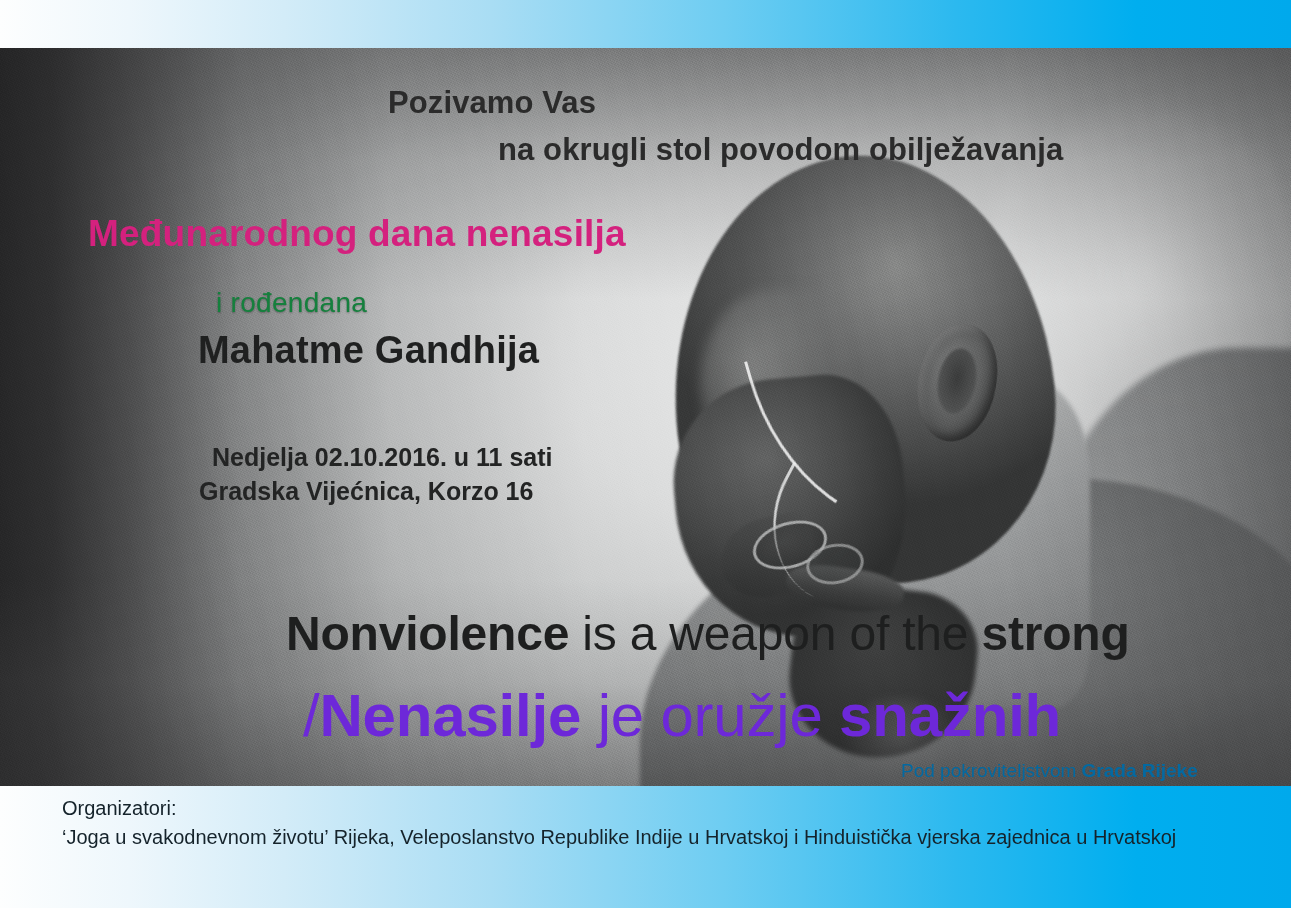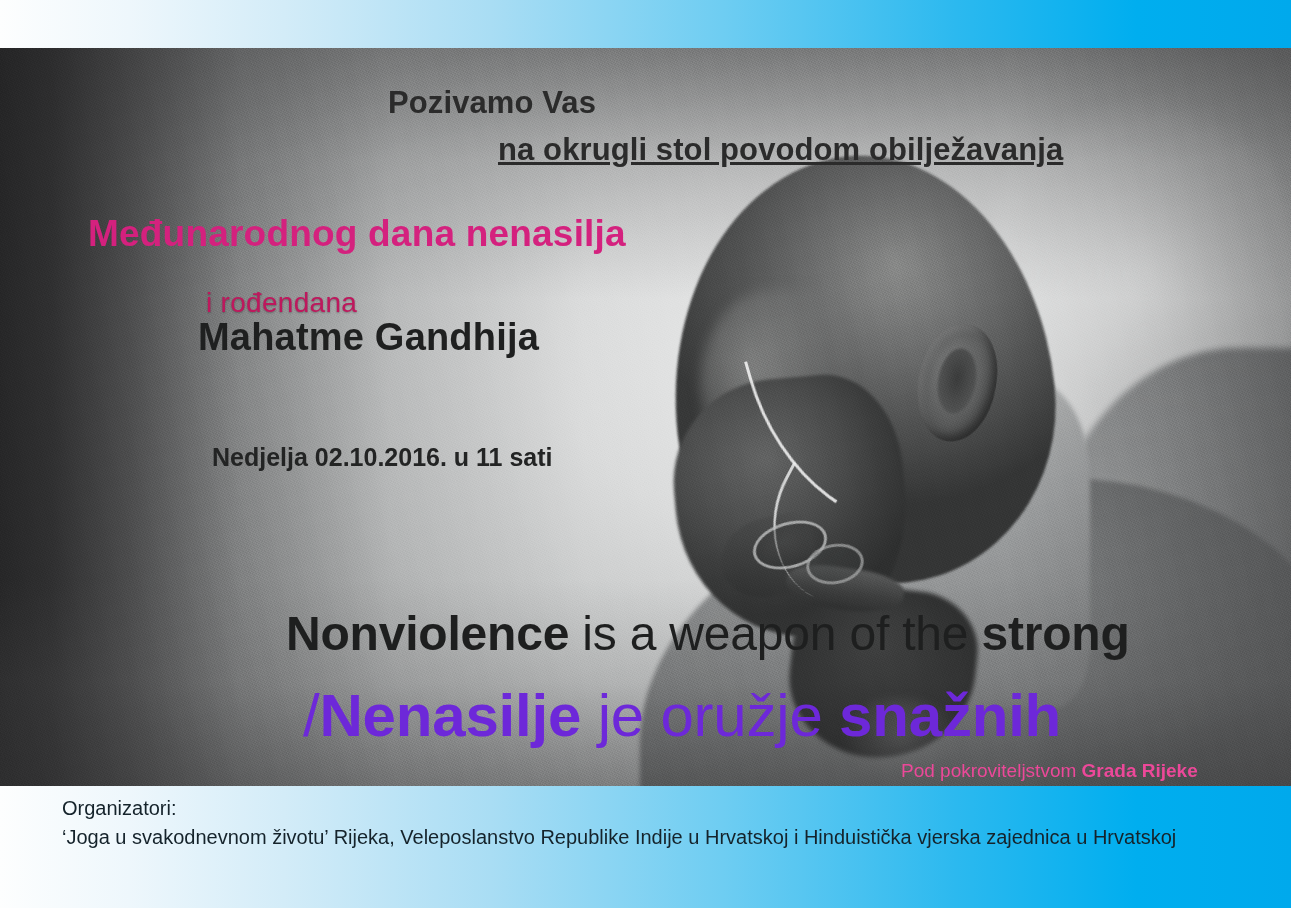--- a/index.html
+++ b/index.html
@@ -221,35 +221,34 @@
 
   #invite-1{
     left:388px; top:85px;
     font-size:31px; font-weight:bold; color:#2b2b2b;
     letter-spacing:.1px;
   }
   #invite-2{
     left:498px; top:132px;
     font-size:31px; font-weight:bold; color:#2b2b2b;
     letter-spacing:.1px;
-    text-decoration:underline;
   }
   #day-title{
     left:88px; top:213px;
     font-size:37px; font-weight:bold; color:#d4217e;
     letter-spacing:.2px;
   }
   #and-birth{
-    left:206px; top:287px;
-    font-size:28px; font-weight:normal; color:#be185d;
+    left:216px; top:287px;
+    font-size:28px; font-weight:normal; color:#15803d;
     letter-spacing:.3px;
     text-shadow:0 1px 2px rgba(0,0,0,.30);
   }
   #gandhi-name{
-    left:198px; top:316px;
+    left:198px; top:329px;
     font-size:38px; font-weight:bold; color:#1f2020;
     letter-spacing:.2px;
   }
   #datetime{
     left:199px; top:443px;
     font-size:25px; font-weight:bold; color:#232424;margin-left:13px;
   }
   #location{
     left:199px; top:477px;
     font-size:25px; font-weight:bold; color:#232424;
@@ -263,21 +262,21 @@
   #quote-hr{
     left:303px; top:681px;
     font-size:60px; color:#6d28d9;
     letter-spacing:-.2px;
   }
   .q-strong{ font-weight:bold; }
   .q-light{ font-weight:normal; }
 
   #sponsor{
     left:901px; top:760px;
-    font-size:19px; color:#ec4899;
+    font-size:19px; color:#0369a1;
   }
   #sponsor .sp-bold{ font-weight:bold; }
 
   
   #organizers-label{
     position:absolute; left:62px; top:797px;
     font-size:20px; color:#15232b; z-index:6;
   }
   #organizers-list{
     position:absolute; left:62px; top:826px;
@@ -331,20 +330,21 @@
     <div id="invite-2" class="tx">na okrugli stol povodom obilježavanja</div>
 
     <div id="day-title" class="tx">Međunarodnog dana nenasilja</div>
 
     <div id="and-birth" class="tx">i rođendana</div>
 
     <div id="gandhi-name" class="tx">Mahatme Gandhija</div>
 
     <div id="datetime" class="tx">Nedjelja 02.10.2016. u 11 sati</div>
 
+    <div id="location" class="tx">Gradska Vijećnica, Korzo 16</div>
 
     <div id="quote-en" class="tx">
       <span class="q-strong">Nonviolence</span><span class="q-light"> is a weapon of the </span><span class="q-strong">strong</span>
     </div>
 
     <div id="quote-hr" class="tx">
       <span class="q-light">/</span><span class="q-strong">Nenasilje</span><span class="q-light"> je oružje </span><span class="q-strong">snažnih</span>
     </div>
 
     <div id="sponsor" class="tx">

